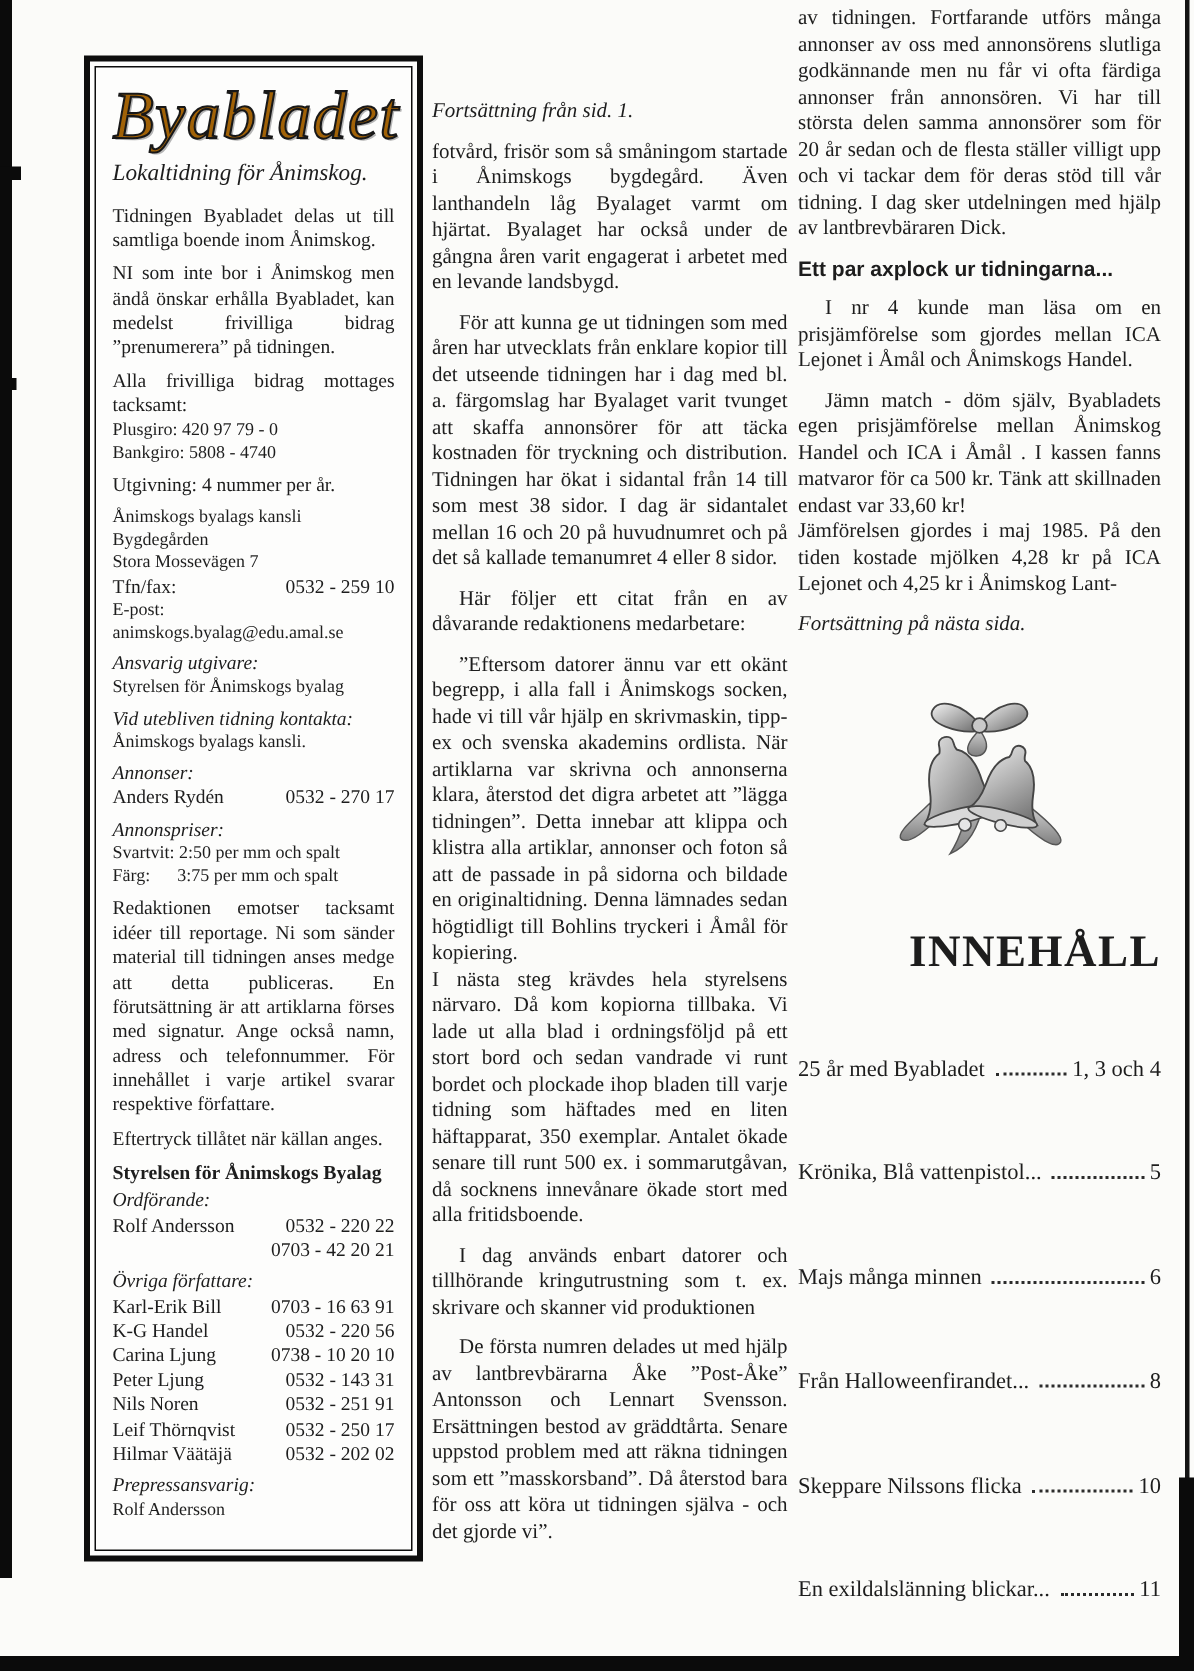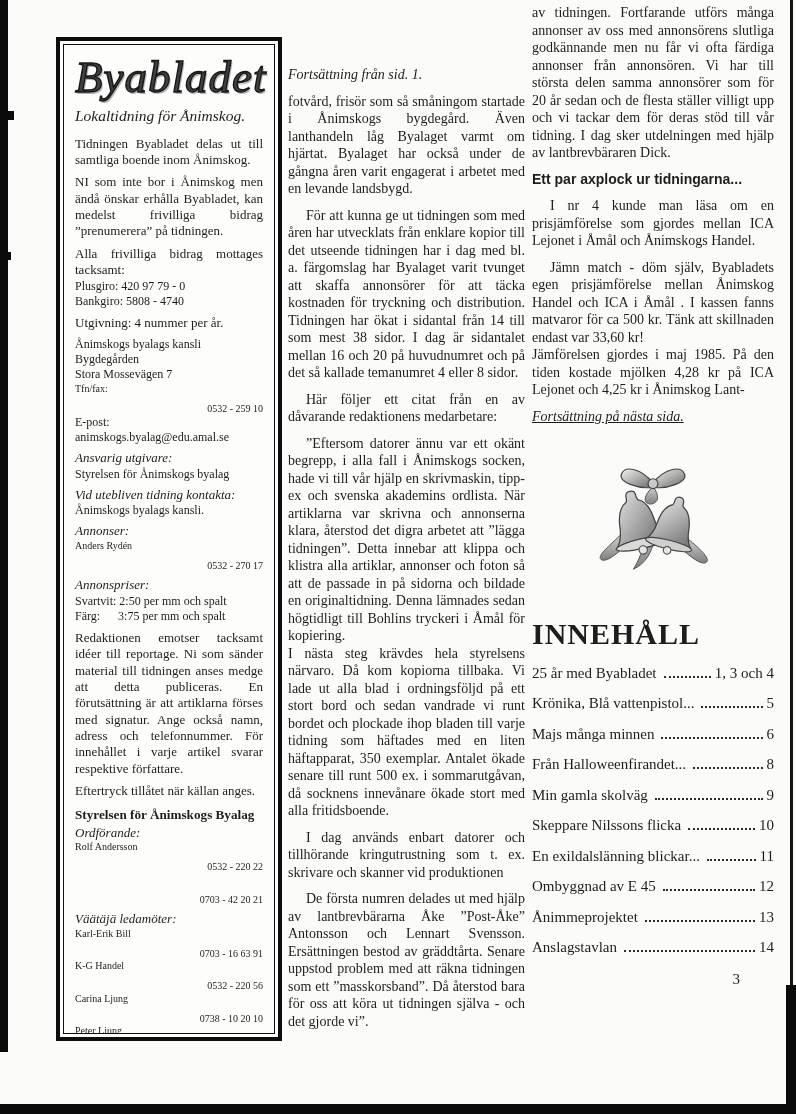--- a/index.html
+++ b/index.html
@@ -20,53 +20,53 @@
   .masthead-box {
     position:absolute; left:56px; top:37px; width:226px; height:1004px;
     box-sizing:border-box; border:4px solid #0d0d0d; padding:3px; background:#fdfdfc;
   }
   .masthead-inner {
     border:1.5px solid #0d0d0d; height:100%; box-sizing:border-box;
     padding:6px 11px 4px; overflow:hidden;
   }
   .logo {
     font-size:45px; font-style:italic; text-align:center; line-height:1.08;
-    color:#404040; -webkit-text-stroke:1.4px #181818;
+    color:#a16207; -webkit-text-stroke:1.4px #181818;
     text-shadow:1.5px 1.5px 0 #b5b5b5; letter-spacing:1px; margin-top:2px;
   }
   .tagline { font-style:italic; text-align:left; font-size:15.5px; margin:5px 0 11px; }
   .mb-p { margin:0 0 6px; text-align:justify; font-size:13px; line-height:1.26; }
   .mb-line { margin:0; font-size:12px; line-height:1.26; }
   .mb-label { font-style:italic; font-size:13px; line-height:1.26; margin:5px 0 0; }
   .mb-bold { font-weight:bold; font-size:13.2px; margin:7px 0 2px; }
-  .phone-row { display:flex; justify-content:space-between; font-size:10px; line-height:1.26; }
-  .phone-row .num { white-space:nowrap;margin-top:20px; }
+  .phone-row { display:flex; justify-content:space-between; font-size:13px; line-height:1.26;align-items:center; }
+  .phone-row .num { white-space:nowrap; }
   .mb-gap { height:6px; }
   .pre { white-space:pre-wrap; text-align:left; }
 
   
   .col { position:absolute; }
   .col-mid   { left:288px; top:34px;  width:237px;margin-top:32px; }
   .col-right { left:532px; top:4px;  width:242px; }
   .col p { font-size:14px; line-height:1.25; text-align:justify; margin:0 0 9px; }
   .indent { text-indent:18px; }
   .gap-top { margin-top:44px; }
   .cont-note  { font-style:italic; font-size:14.5px; text-align:right; padding-right:16px; margin:0 0 10px; }
-  .cont-note2 { font-style:italic; font-size:14.5px; text-align:right; padding-right:26px; margin-top:24px;text-decoration:underline; }
+  .cont-note2 { font-style:italic; font-size:14.5px; text-align:right; padding-right:26px; margin-top:24px; }
   .axplock { font-family:"Liberation Sans", sans-serif; font-weight:bold; font-size:15px; margin:11px 0 10px; }
 
   
   .bells-wrap { text-align:center; margin-top:28px; }
   .innehall {
-    font-weight:bold; font-size:30px; letter-spacing:1px; text-align:left; margin:22px 0 4px;
+    font-weight:bold; font-size:30px; letter-spacing:1px; text-align:right; margin:22px 0 4px;
   }
   .toc-row { display:flex; align-items:baseline; font-size:15px; margin-top:13.5px; }
   .toc-title { white-space:nowrap; }
   .toc-leader { flex:1; border-bottom:2px dotted #2c2c2c; margin:0 4px 3px 7px; min-width:12px; }
-  .toc-page { white-space:nowrap; }
+  .toc-page { white-space:nowrap;margin-top:39px; }
   .page-num { text-align:right; padding-right:34px; margin-top:15px; font-size:15px; }
 </style>
 </head>
 <body>
 
 <div class="bar-left"></div>
 <div class="tick-a"></div>
 <div class="tick-b"></div>
 <div class="bar-right"></div>
 <div class="bar-right2"></div>
@@ -122,21 +122,21 @@
     <p class="mb-label" style="margin-top:2px">Ordförande:</p>
     <div class="phone-row">
       <span>Rolf Andersson</span>
       <span class="num">0532 - 220 22</span>
     </div>
     <div class="phone-row">
       <span></span>
       <span class="num">0703 - 42 20 21</span>
     </div>
 
-    <p class="mb-label">Väätäjä ledamöter:</p>
+    <p class="mb-label">Övriga författare:</p>
     <div class="phone-row">
       <span>Karl-Erik Bill</span>
       <span class="num">0703 - 16 63 91</span>
     </div>
     <div class="phone-row">
       <span>K-G Handel</span>
       <span class="num">0532 - 220 56</span>
     </div>
     <div class="phone-row">
       <span>Carina Ljung</span>
@@ -237,25 +237,20 @@
     <span class="toc-title">Majs många minnen</span>
     <span class="toc-leader"></span>
     <span class="toc-page">6</span>
   </div>
   <div class="toc-row">
     <span class="toc-title">Från Halloweenfirandet...</span>
     <span class="toc-leader"></span>
     <span class="toc-page">8</span>
   </div>
   <div class="toc-row">
-    <span class="toc-title">Min gamla skolväg</span>
-    <span class="toc-leader"></span>
-    <span class="toc-page">9</span>
-  </div>
-  <div class="toc-row">
     <span class="toc-title">Skeppare Nilssons flicka</span>
     <span class="toc-leader"></span>
     <span class="toc-page">10</span>
   </div>
   <div class="toc-row">
     <span class="toc-title">En exildalslänning blickar...</span>
     <span class="toc-leader"></span>
     <span class="toc-page">11</span>
   </div>
   <div class="toc-row">

